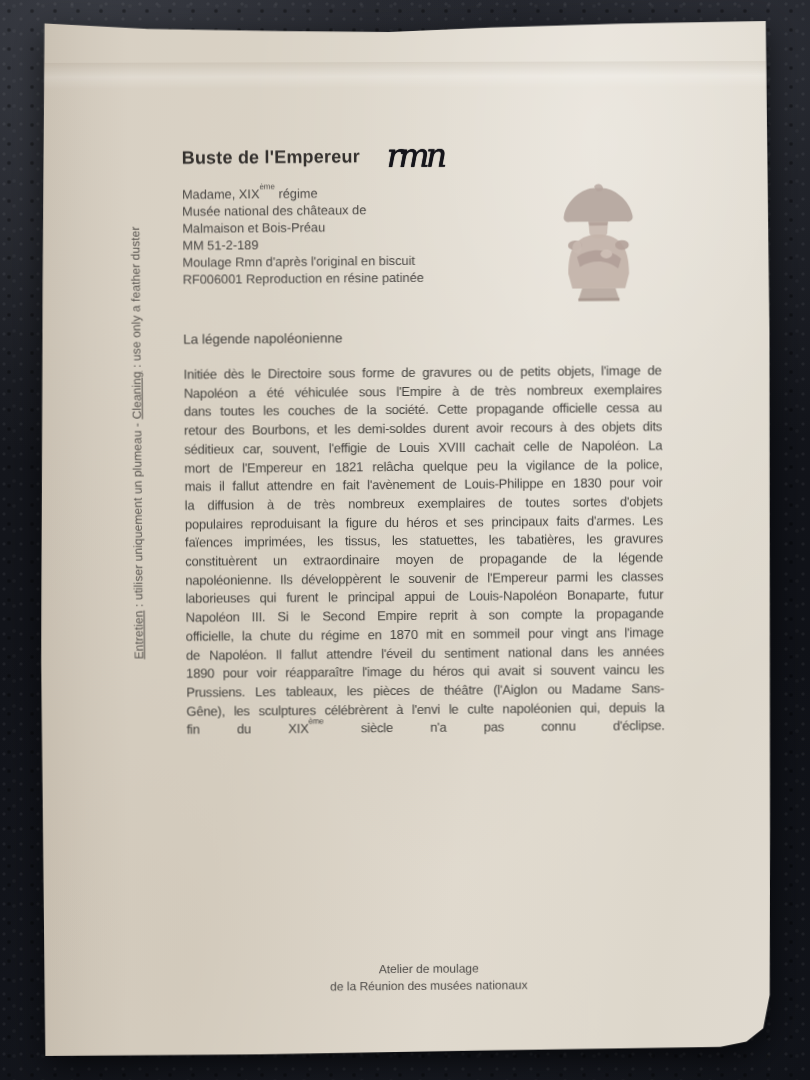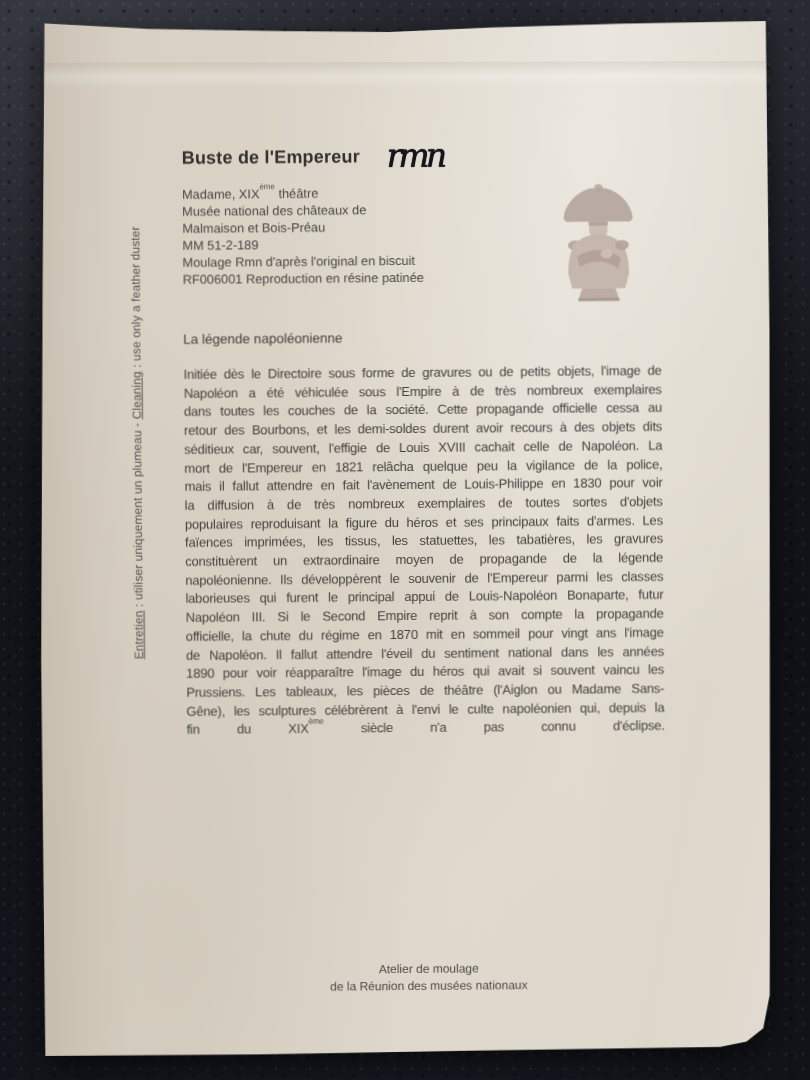--- a/index.html
+++ b/index.html
@@ -97,21 +97,21 @@
       <div class="paper-shade-left"></div>
       <div class="paper-shade-mid"></div>
 
       <div class="content">
 
         <div class="logo">rmn</div>
 
         <div class="doc-title">Buste de l'Empereur</div>
 
         <div class="meta">
-          <div><span>Madame, XIX</span><sup class="sm">ème</sup><span> théâtre</span></div>
+          <div><span>Madame, XIX</span><sup class="sm">ème</sup><span> régime</span></div>
           <div>Musée national des châteaux de</div>
           <div>Malmaison et Bois-Préau</div>
           <div>MM 51-2-189</div>
           <div>Moulage Rmn d'après l'original en biscuit</div>
           <div>RF006001 Reproduction en résine patinée</div>
         </div>
 
         <svg class="bust" viewBox="0 0 100 130" xmlns="http://www.w3.org/2000/svg">
 
           <path d="M15 40 C18 22, 38 9, 50 12 C62 9, 82 22, 85 40 C86 44, 83 47, 79 46 L21 46 C17 47, 14 44, 15 40 Z" fill="#b4a49c" opacity="0.9"></path>

